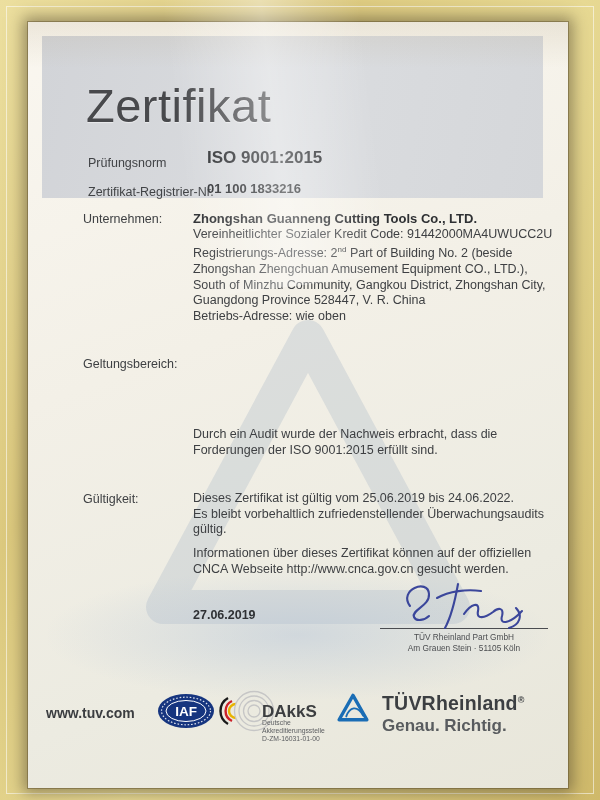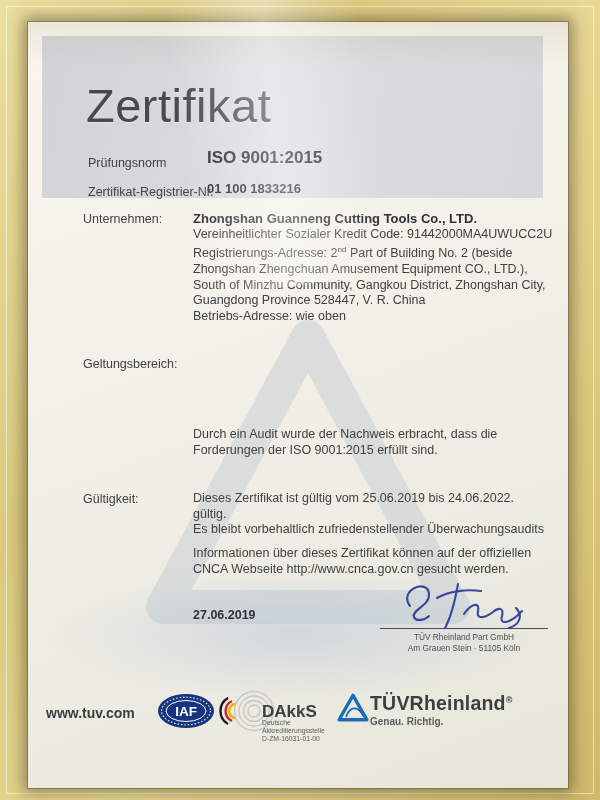--- a/index.html
+++ b/index.html
@@ -36,24 +36,24 @@
   .sigblock{position:absolute;left:352px;top:556px;width:168px;}
   .sigline{border-bottom:1.3px solid #4a4c50;height:50px;}
   .sigorg{margin-top:3px;font-size:8.3px;color:#4b4d50;text-align:center;line-height:10.5px;}
   .signature{position:absolute;left:10px;top:-2px;}
   
   .site{position:absolute;left:18px;top:683px;font-size:14px;font-weight:bold;color:#3b3d40;}
   .iaf{position:absolute;left:128px;top:670px;}
   .dakks{position:absolute;left:190px;top:668px;}
   .dakks-sub{position:absolute;left:234px;top:697px;font-size:6.8px;color:#5b5d60;line-height:8px;}
   .tuvlogo{position:absolute;left:308px;top:670px;display:flex;}
-  .tuvtext{margin-left:0;}
+  .tuvtext{margin-left:12px;}
   .tuvbrand{font-size:19.5px;font-weight:bold;color:#3c3f42;letter-spacing:.2px;}
   .tuvbrand .reg{font-size:9px;vertical-align:super;}
-  .tuvslogan{font-size:10px;font-weight:bold;color:#595c5f;margin-top:1px;}
+  .tuvslogan{font-size:17px;font-weight:bold;color:#595c5f;margin-top:1px;}
 </style>
 </head>
 <body>
 
 <div class="photo">
   <div class="paper">
 
     <svg class="watermark" width="370" height="330" viewBox="0 0 370 330">
       <path d="M185,30 L330,300 L40,300 Z" fill="none" stroke="rgba(173,186,199,0.38)" stroke-width="34" stroke-linejoin="round"></path>
     </svg>
@@ -86,22 +86,22 @@
     <div class="lab-col" style="top:335px;">Geltungsbereich:</div>
 
     <div class="val-col" style="top:405px;">
       <div>Durch ein Audit wurde der Nachweis erbracht, dass die</div>
       <div>Forderungen der ISO 9001:2015 erfüllt sind.</div>
     </div>
 
     <div class="lab-col" style="top:470px;">Gültigkeit:</div>
     <div class="val-col" style="top:469px;">
       <div>Dieses Zertifikat ist gültig vom 25.06.2019 bis 24.06.2022.</div>
+      <div>Es bleibt vorbehaltlich zufriedenstellender Überwachungsaudits</div>
       <div>gültig.</div>
-      <div>Es bleibt vorbehaltlich zufriedenstellender Überwachungsaudits</div>
     </div>
 
     <div class="val-col" style="top:524px;">
       <div>Informationen über dieses Zertifikat können auf der offiziellen</div>
       <div>CNCA Webseite http://www.cnca.gov.cn gesucht werden.</div>
     </div>
 
     <div class="val-col" style="top:586px;font-weight:bold;color:#2f3134;">27.06.2019</div>
 
     <div class="sigblock">

